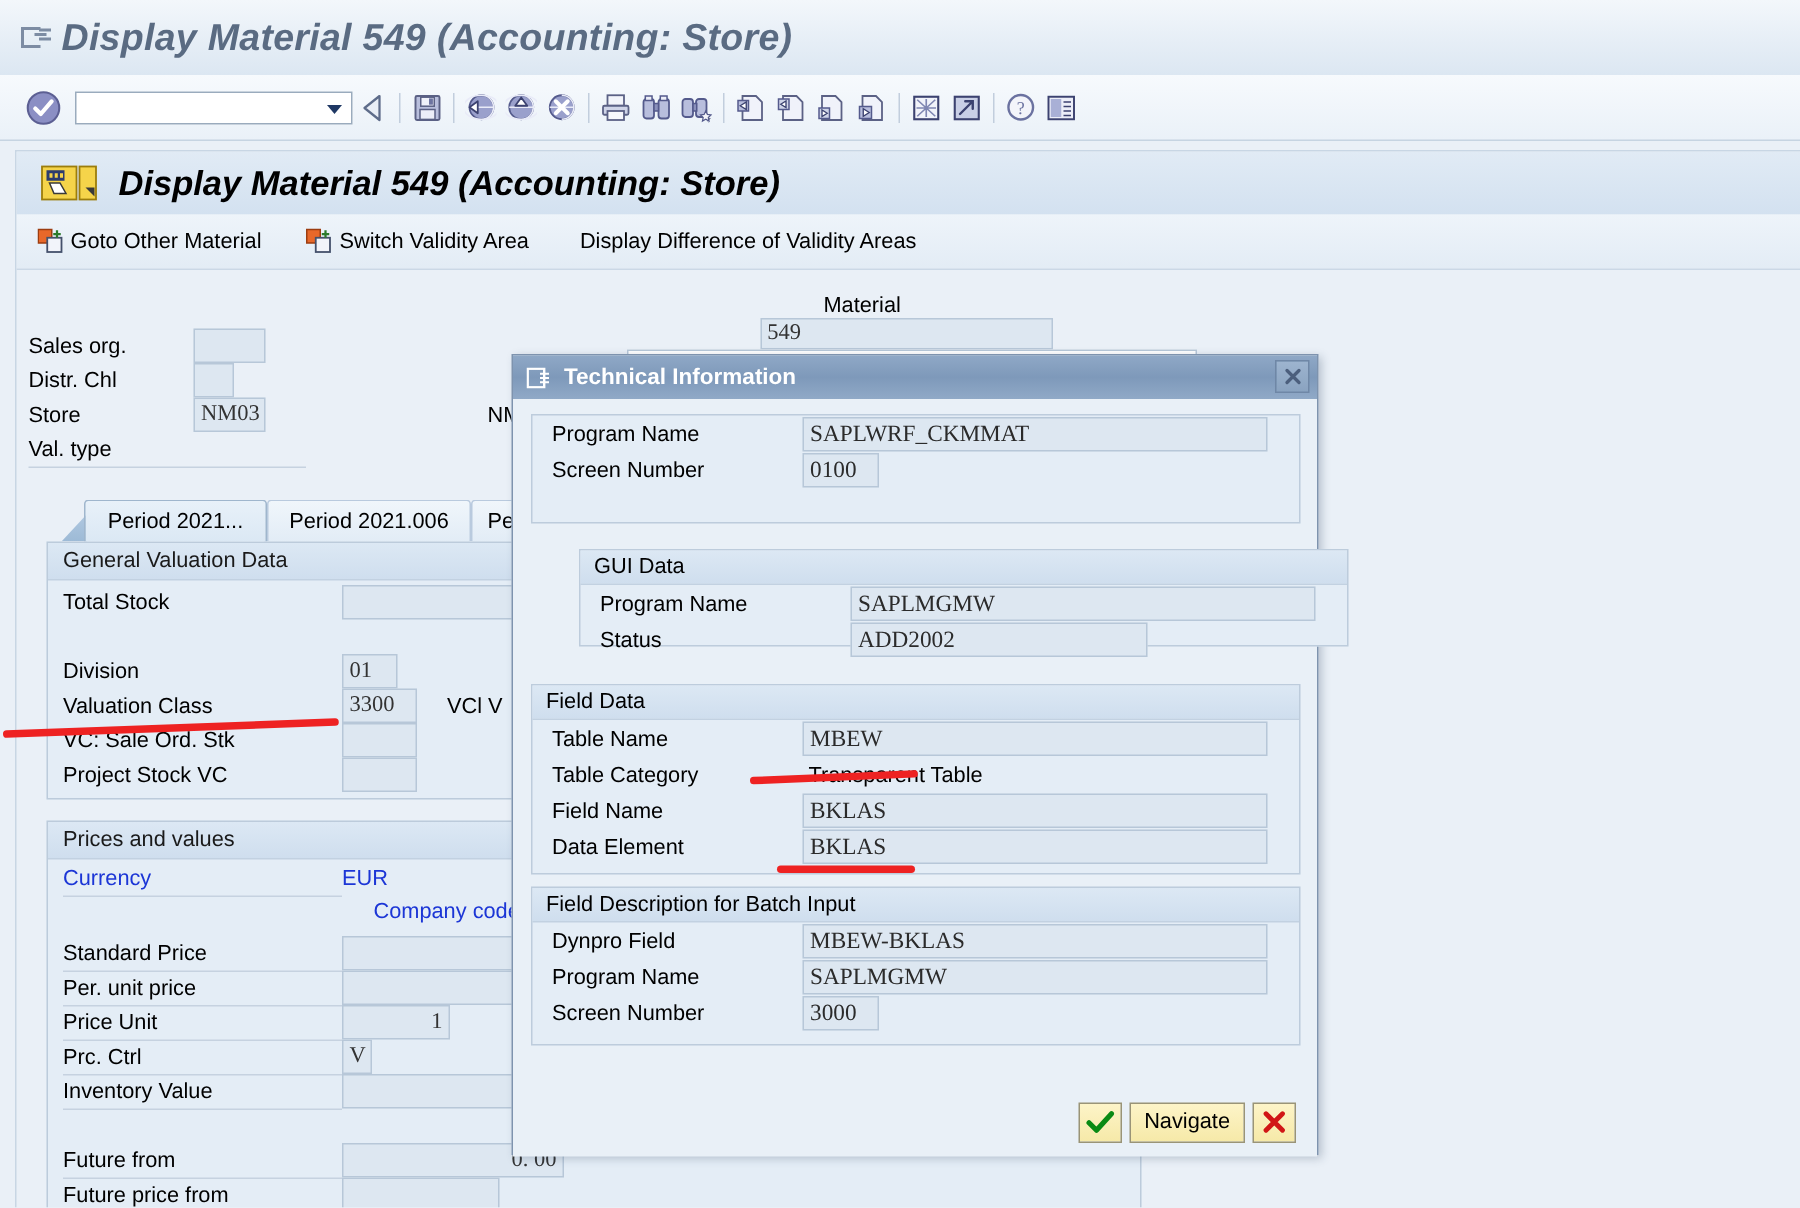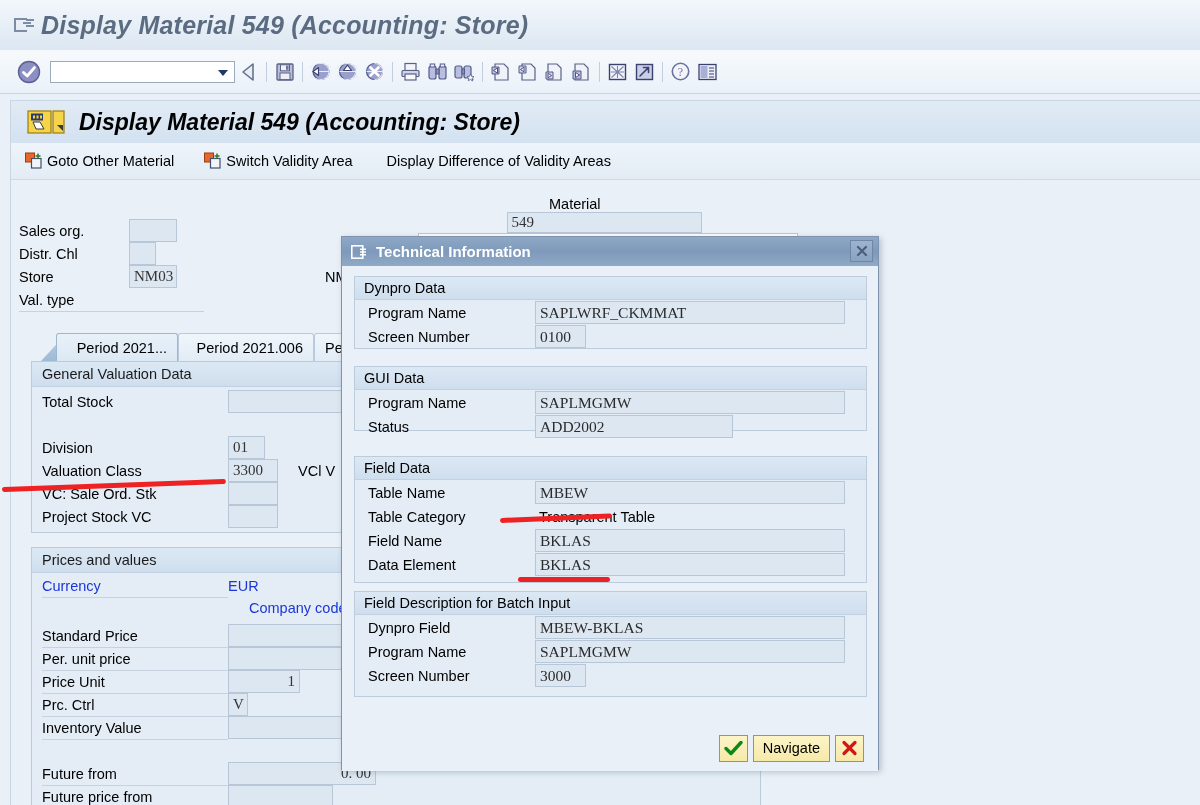--- a/index.html
+++ b/index.html
@@ -100,21 +100,21 @@
     display:flex;align-items:center;
   }
   .fld.white{background:#fff;border-color:#b7c7d8;}
   .fld.plain{background:#e7eef6;border:none;border-bottom:1px solid #c3d0de;}
   .underline{border-bottom:1px solid #c6d2e0;}
   .tab{
     position:absolute;top:0;height:28px;box-sizing:border-box;
     background:linear-gradient(to bottom,#f0f6fb 0%,#e2ecf6 100%);
     border:1px solid #b9cade;border-bottom:none;
     border-radius:3px 3px 0 0;
-    display:flex;align-items:center;justify-content:flex-end;
+    display:flex;align-items:center;justify-content:center;
     font-size:14.5px;white-space:nowrap;padding:0 10px;
   }
   .tab.sel{
     background:linear-gradient(to bottom,#e8f1f9 0%,#dbe8f4 100%);
     border-color:#9fb6cd;font-weight:normal;
     z-index:5;
   }
   .tabskew{
     position:absolute;width:26px;height:28px;top:0;
     background:linear-gradient(to bottom,#b9cfe6 0%,#9dbad6 100%);
@@ -542,32 +542,31 @@
       <span class="dlg-x">
         <svg class="ic" width="14" height="14" viewBox="0 0 14 14">
           <path d="M3 3 L11 11 M11 3 L3 11" stroke="#4c5f7d" stroke-width="2.2" stroke-linecap="round"></path>
         </svg>
       </span>
     </div>
 
     <div class="dlg-body">
 
       <div class="dgrp" style="top:10px;height:73px;">
-        <div class="dgrp-t">Dynpro Data</div>
         <div class="drow">
           <span class="dlbl">Program Name</span>
           <span class="dval" style="width:310px;">SAPLWRF_CKMMAT</span>
         </div>
         <div class="drow">
           <span class="dlbl">Screen Number</span>
           <span class="dval" style="width:51px;">0100</span>
         </div>
       </div>
 
-      <div class="dgrp" style="top:100px;height:65px;">
+      <div class="dgrp" style="top:100px;height:65px;margin-left:32px;">
         <div class="dgrp-t">GUI Data</div>
         <div class="drow">
           <span class="dlbl">Program Name</span>
           <span class="dval" style="width:310px;">SAPLMGMW</span>
         </div>
         <div class="drow">
           <span class="dlbl">Status</span>
           <span class="dval" style="width:198px;">ADD2002</span>
         </div>
       </div>

